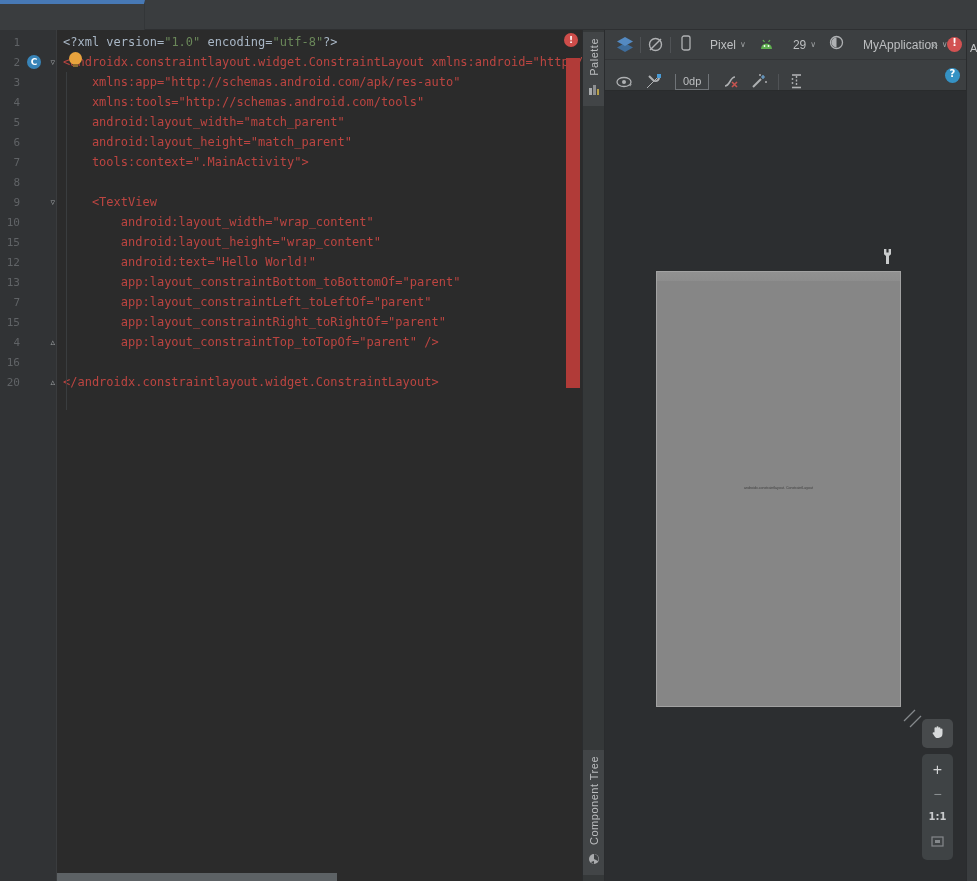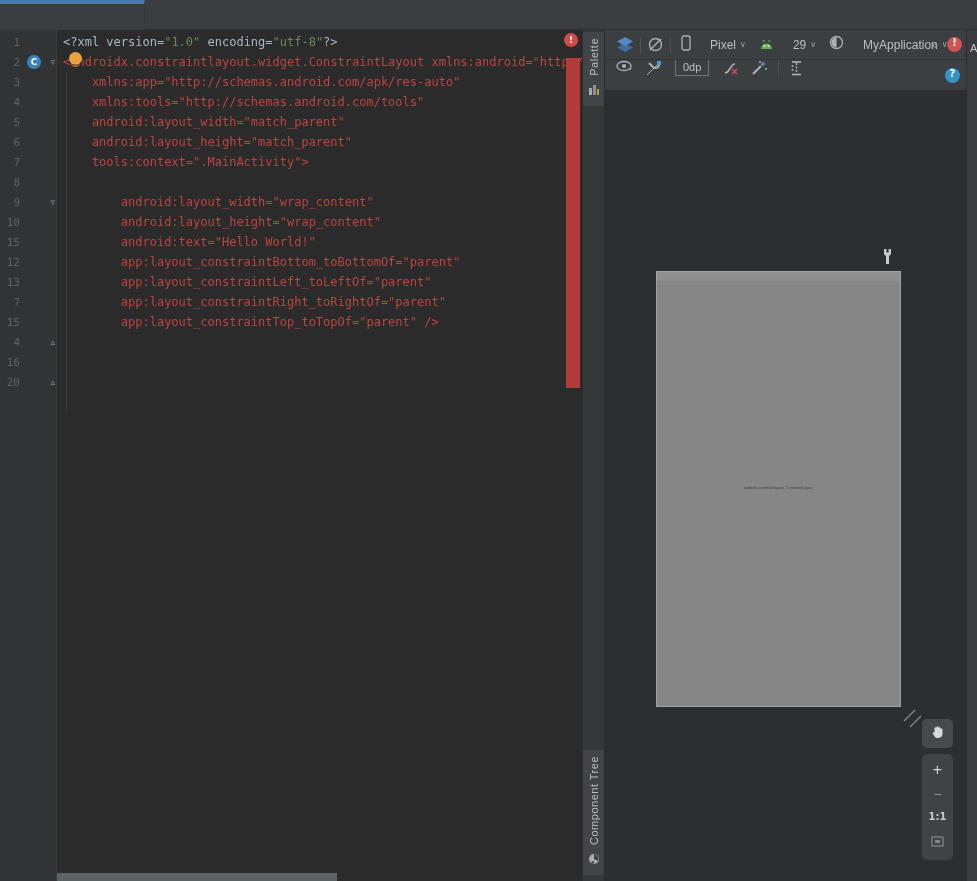--- a/index.html
+++ b/index.html
@@ -49,21 +49,21 @@
                    font-size:11px; color:#BBBDBF; letter-spacing:.5px; }
   .tab-palette { top:2px; }
   .tab-ctree { bottom:6px; }
   .tw-icon { margin-top:6px; }
 
   
   .right-panel { position:absolute; left:605px; top:30px; width:361px; height:851px; background:#2C2E30; }
   .rp-row1 { position:absolute; left:0; top:0; width:361px; height:30px; background:#3C3F41;
              border-bottom:1px solid #333537; display:flex; align-items:center; }
   .rp-row2 { position:absolute; left:0; top:30px; width:361px; height:31px; background:#3C3F41;
-             border-bottom:1px solid #292B2C; display:flex; align-items:flex-start; }
+             border-bottom:1px solid #292B2C; display:flex; align-items:flex-end; }
   .tb-sep { width:1px; height:16px; background:#505356; margin:0 6px; }
   .tb-label { color:#BDBFC1; font-size:12px; margin-left:19px; }
   .tb-chev { color:#9DA0A2; font-size:8px; margin-left:4px; }
   .badge { width:15px; height:15px; border-radius:50%; text-align:center; line-height:15px;
            color:#FFF; font:bold 10px "DejaVu Sans", sans-serif; }
   .err-badge { position:absolute; right:4px; top:7px; background:#D25252; }
   .help-badge { position:absolute; right:6px; top:8px; background:#3592C4; }
   .margin-ctl { border-left:1px solid #707478; border-right:1px solid #707478; border-bottom:1px solid #707478;
                 height:16px; line-height:14px; padding:0 7px; margin-left:12px;
                 color:#BDBFC1; font-size:11px; }
@@ -183,28 +183,30 @@
     </div>
   <div class="code-area" id="code">
       <div class="code-line"><span class="tok-pl">&lt;?xml version=</span><span class="tok-st">"1.0"</span><span class="tok-pl"> encoding=</span><span class="tok-st">"utf-8"</span><span class="tok-pl">?&gt;</span></div>
       <div class="code-line"><span class="tok-er">&lt;androidx.constraintlayout.widget.ConstraintLayout xmlns:android="http://s</span></div>
       <div class="code-line"><span class="tok-er">    xmlns:app="http://schemas.android.com/apk/res-auto"</span></div>
       <div class="code-line"><span class="tok-er">    xmlns:tools="http://schemas.android.com/tools"</span></div>
       <div class="code-line"><span class="tok-er">    android:layout_width="match_parent"</span></div>
       <div class="code-line"><span class="tok-er">    android:layout_height="match_parent"</span></div>
       <div class="code-line"><span class="tok-er">    tools:context=".MainActivity"&gt;</span></div>
       <div class="code-line"></div>
+      <div class="code-line"><span class="tok-er">    &lt;TextView</span></div>
       <div class="code-line"><span class="tok-er">        android:layout_width="wrap_content"</span></div>
       <div class="code-line"><span class="tok-er">        android:layout_height="wrap_content"</span></div>
       <div class="code-line"><span class="tok-er">        android:text="Hello World!"</span></div>
       <div class="code-line"><span class="tok-er">        app:layout_constraintBottom_toBottomOf="parent"</span></div>
       <div class="code-line"><span class="tok-er">        app:layout_constraintLeft_toLeftOf="parent"</span></div>
       <div class="code-line"><span class="tok-er">        app:layout_constraintRight_toRightOf="parent"</span></div>
       <div class="code-line"><span class="tok-er">        app:layout_constraintTop_toTopOf="parent" /&gt;</span></div>
       <div class="code-line"></div>
+      <div class="code-line"><span class="tok-er">&lt;/androidx.constraintlayout.widget.ConstraintLayout&gt;</span></div>
     </div>
   <div class="indent-guide"></div>
   <div class="bulb"></div>
   <div class="line-error-badge">!</div>
   <div class="error-stripe"></div>
   <div class="h-scrollbar"></div>
 </div>
 
 <div class="tw-strip">
   <div class="tw-tab tab-palette">

